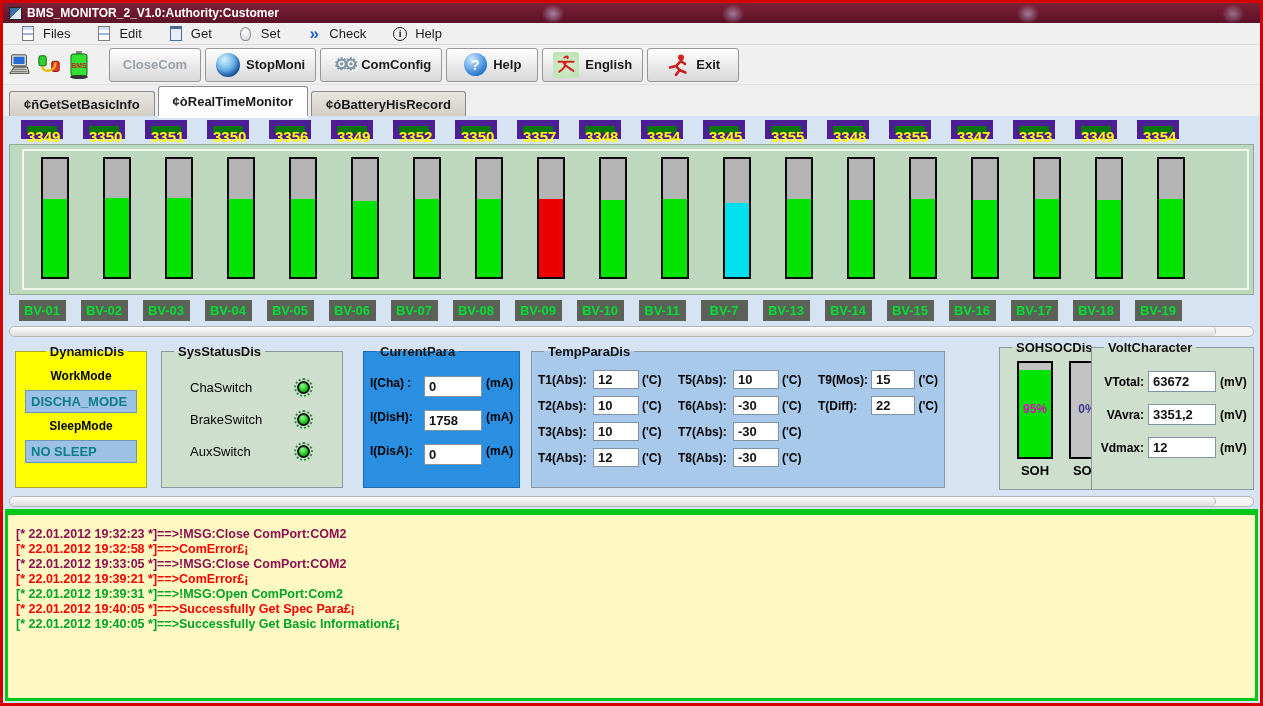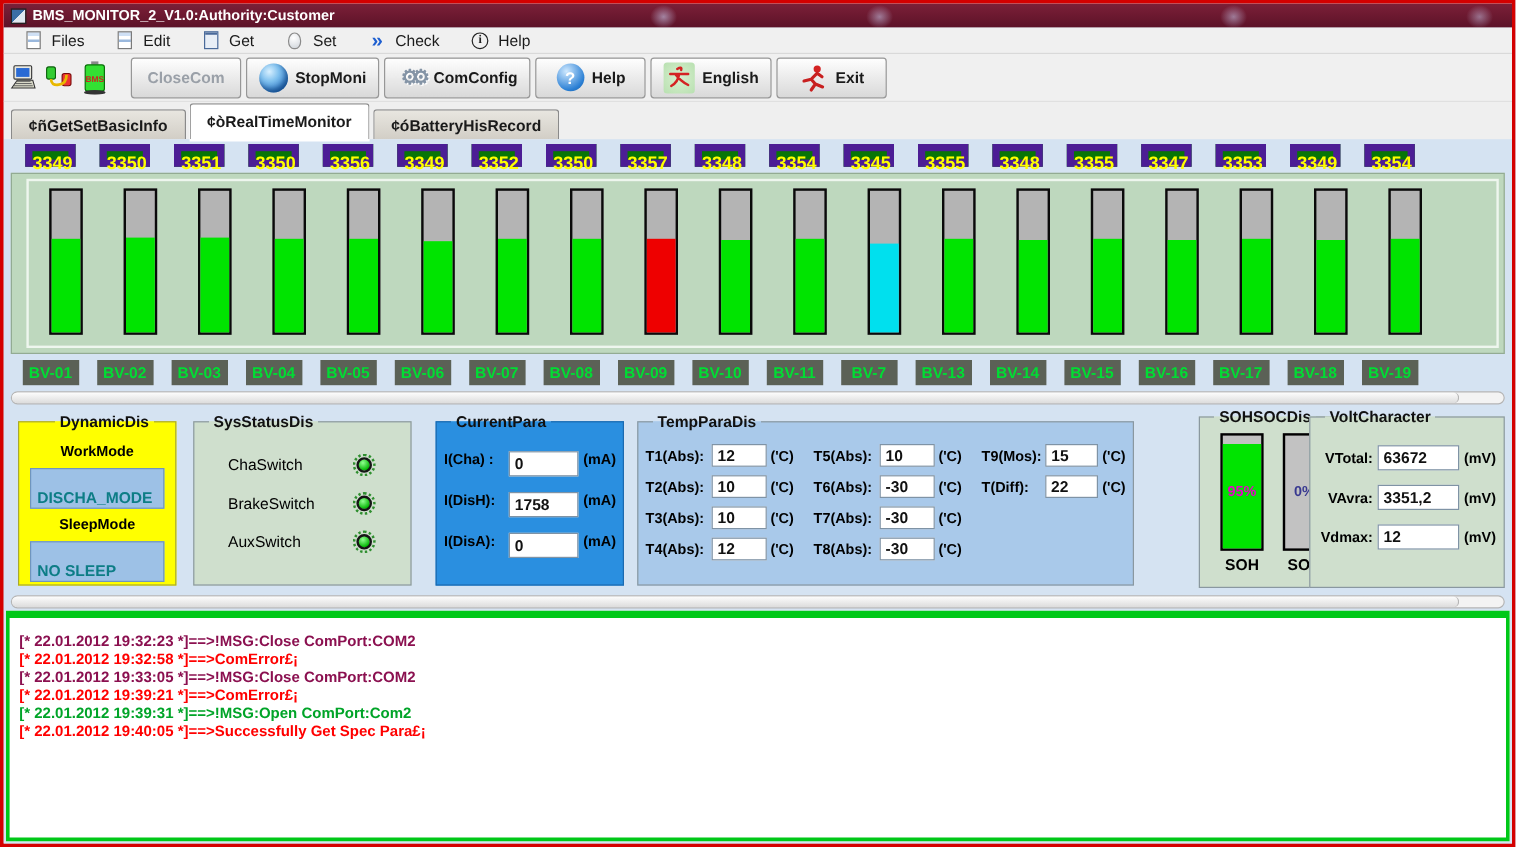--- a/index.html
+++ b/index.html
@@ -65,21 +65,21 @@
   .lbls-row { margin-top:5px; }
   .bvlabel { width:47px; height:21px; line-height:21px; text-align:center; background:#5b6156; color:#00dd33; font-size:13px; font-weight:bold; }
   .hscroll { margin:5px 6px 0 6px; height:11px; background:#f3f3f3; border:1px solid #b5b5b5; border-radius:6px; }
   .hscroll .thumb { height:100%; width:97%; background:linear-gradient(180deg,#fdfdfd,#dcdcdc); border-radius:6px; border-right:1px solid #b5b5b5; }
   
   .panels { position:relative; height:152px; margin-top:3px; }
   fieldset { position:absolute; border:1px solid #8a98a0; padding:4px 6px; }
   legend { font-size:13px; font-weight:bold; color:#111; padding:0 4px; margin-left:6px; }
   .p-dynamic { left:12px; top:4px; width:132px; height:144px; background:#ffff00; border-color:#a8a830; text-align:center; }
   .dyn-label { font-size:12px; font-weight:bold; margin-top:6px; }
-  .dyn-field { width:112px; height:23px; margin:7px auto 2px auto; background:#9dc1e6; border:1px solid #6f95bd; color:#0d7d86; font-size:13px; font-weight:bold; text-align:left; padding:16px 5px; }
+  .dyn-field { width:112px; height:23px; margin:7px auto 2px auto; background:#9dc1e6; border:1px solid #6f95bd; color:#0d7d86; font-size:13px; font-weight:bold; text-align:left; padding:3px 5px; }
   .p-sys { left:158px; top:4px; width:182px; height:144px; background:#cfdfcd; }
   .sys-row { display:flex; align-items:center; justify-content:space-between; padding:0 26px 0 22px; margin-top:17px; }
   .sys-row .lbl { font-size:13px; font-weight:normal; }
   .led { width:13px; height:13px; border-radius:50%; background:radial-gradient(circle at 38% 30%,#90ff90,#00b400 75%); border:2px solid #151515; outline:2px dotted #2f8f2f; outline-offset:1px; }
   .p-current { left:360px; top:4px; width:150px; height:144px; background:#2a8fe0; border-color:#1b6ab0; }
   .cur-row { display:flex; margin-top:13px; gap:4px; }
   .cur-row .lbl { width:50px; font-size:12px; font-weight:bold; }
   .field { background:#fff; border:1px solid #7f93a5; font-size:13px; font-weight:bold; color:#111; padding:1px 4px; height:21px; line-height:17px; }
   .cur-row .field { width:58px; }
   .unit { font-size:12px; font-weight:bold; }
@@ -96,21 +96,21 @@
   .vbar-fill { position:absolute; left:0; right:0; bottom:0; }
   .vbar-pct { position:absolute; left:0; right:0; top:42%; text-align:center; font-size:12px; font-weight:bold; }
   .vbar-lbl { text-align:center; font-size:13px; font-weight:bold; margin-top:4px; }
   .p-volt { left:1088px; top:0; width:158px; height:150px; background:#cfdfcd; }
   .volt-row { display:flex; align-items:center; gap:4px; margin-top:12px; }
   .volt-row .lbl { width:46px; font-size:12px; font-weight:bold; text-align:right; }
   .volt-row .field { width:68px; }
   
   .hscroll2 { margin:4px 6px 0 6px; }
   .log {
-    flex:1; margin:2px 2px 2px 2px; background:#ffffff;
+    flex:1; margin:2px 2px 2px 2px; background:#fef9c3;
     border:3px solid #00c818; border-top:6px solid #00c818;
     padding:12px 8px; overflow:hidden;
   }
   .log-line { font-size:12.5px; font-weight:bold; line-height:15px; white-space:nowrap; }
 </style>
 </head>
 <body>
 
 <div class="window">
 
@@ -626,16 +626,17 @@
       </div>
 
     <div class="log">
 
     <div class="log-line" style="color: rgb(139, 16, 80);">[* 22.01.2012 19:32:23 *]==&gt;!MSG:Close ComPort:COM2</div>
         <div class="log-line" style="color: rgb(255, 0, 0);">[* 22.01.2012 19:32:58 *]==&gt;ComError£¡</div>
         <div class="log-line" style="color: rgb(139, 16, 80);">[* 22.01.2012 19:33:05 *]==&gt;!MSG:Close ComPort:COM2</div>
         <div class="log-line" style="color: rgb(255, 0, 0);">[* 22.01.2012 19:39:21 *]==&gt;ComError£¡</div>
         <div class="log-line" style="color: rgb(0, 164, 40);">[* 22.01.2012 19:39:31 *]==&gt;!MSG:Open ComPort:Com2</div>
         <div class="log-line" style="color: rgb(255, 0, 0);">[* 22.01.2012 19:40:05 *]==&gt;Successfully Get Spec Para£¡</div>
+        <div class="log-line" style="color: rgb(0, 164, 40);">[* 22.01.2012 19:40:05 *]==&gt;Successfully Get Basic Information£¡</div>
       </div>
 
   </div>
 </div>
 
 </body></html>

